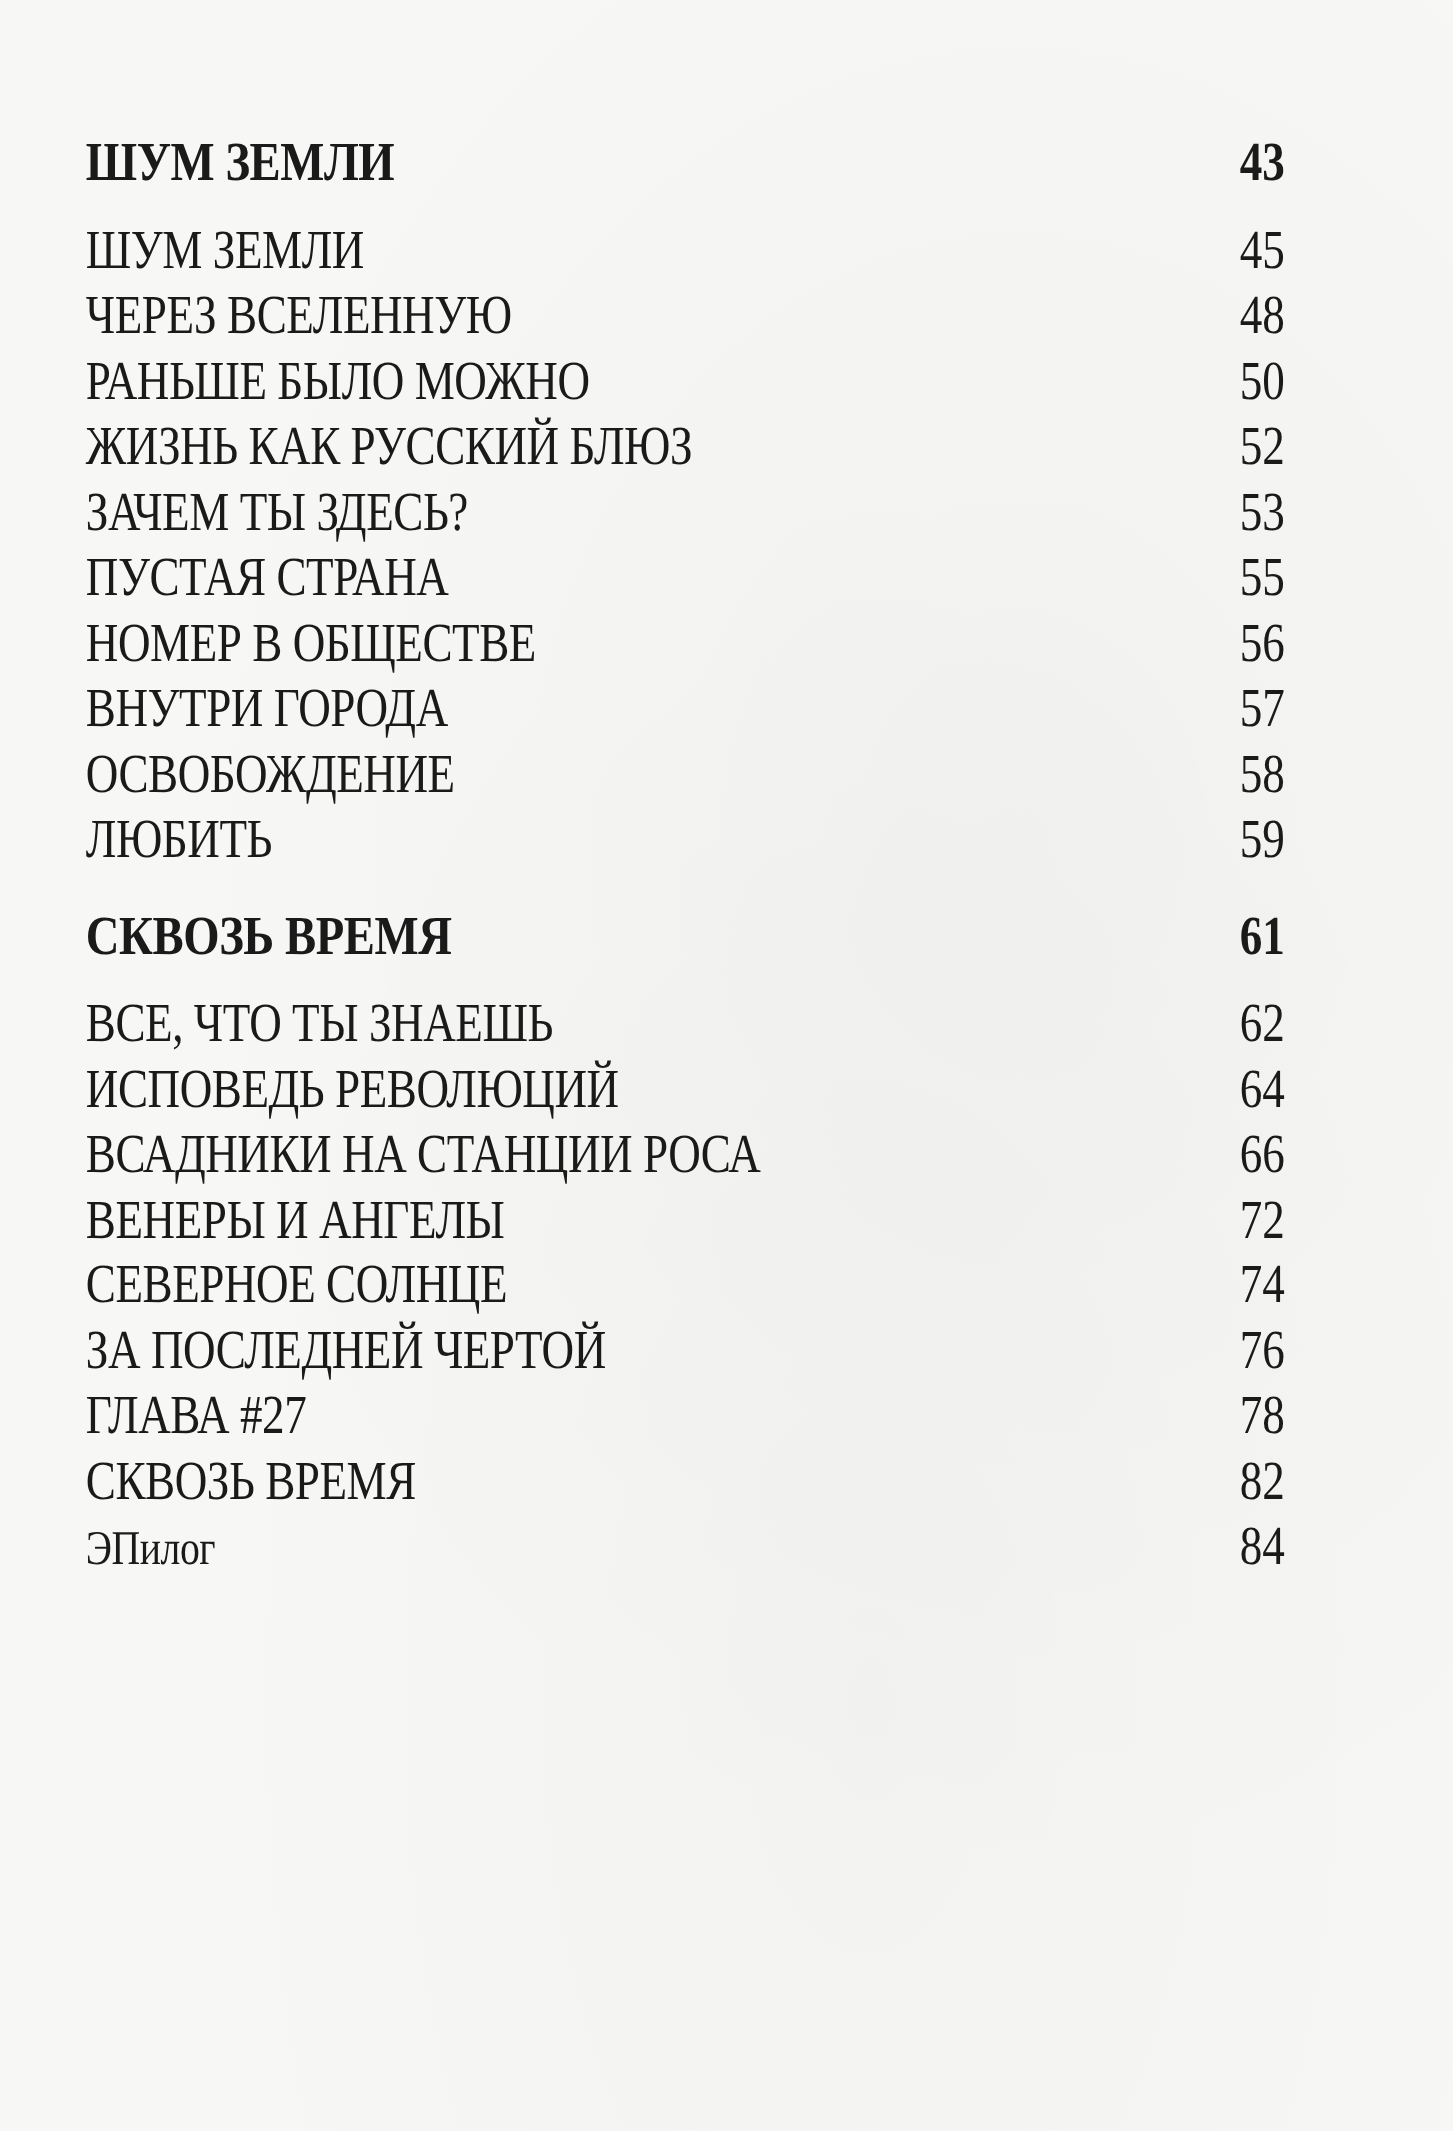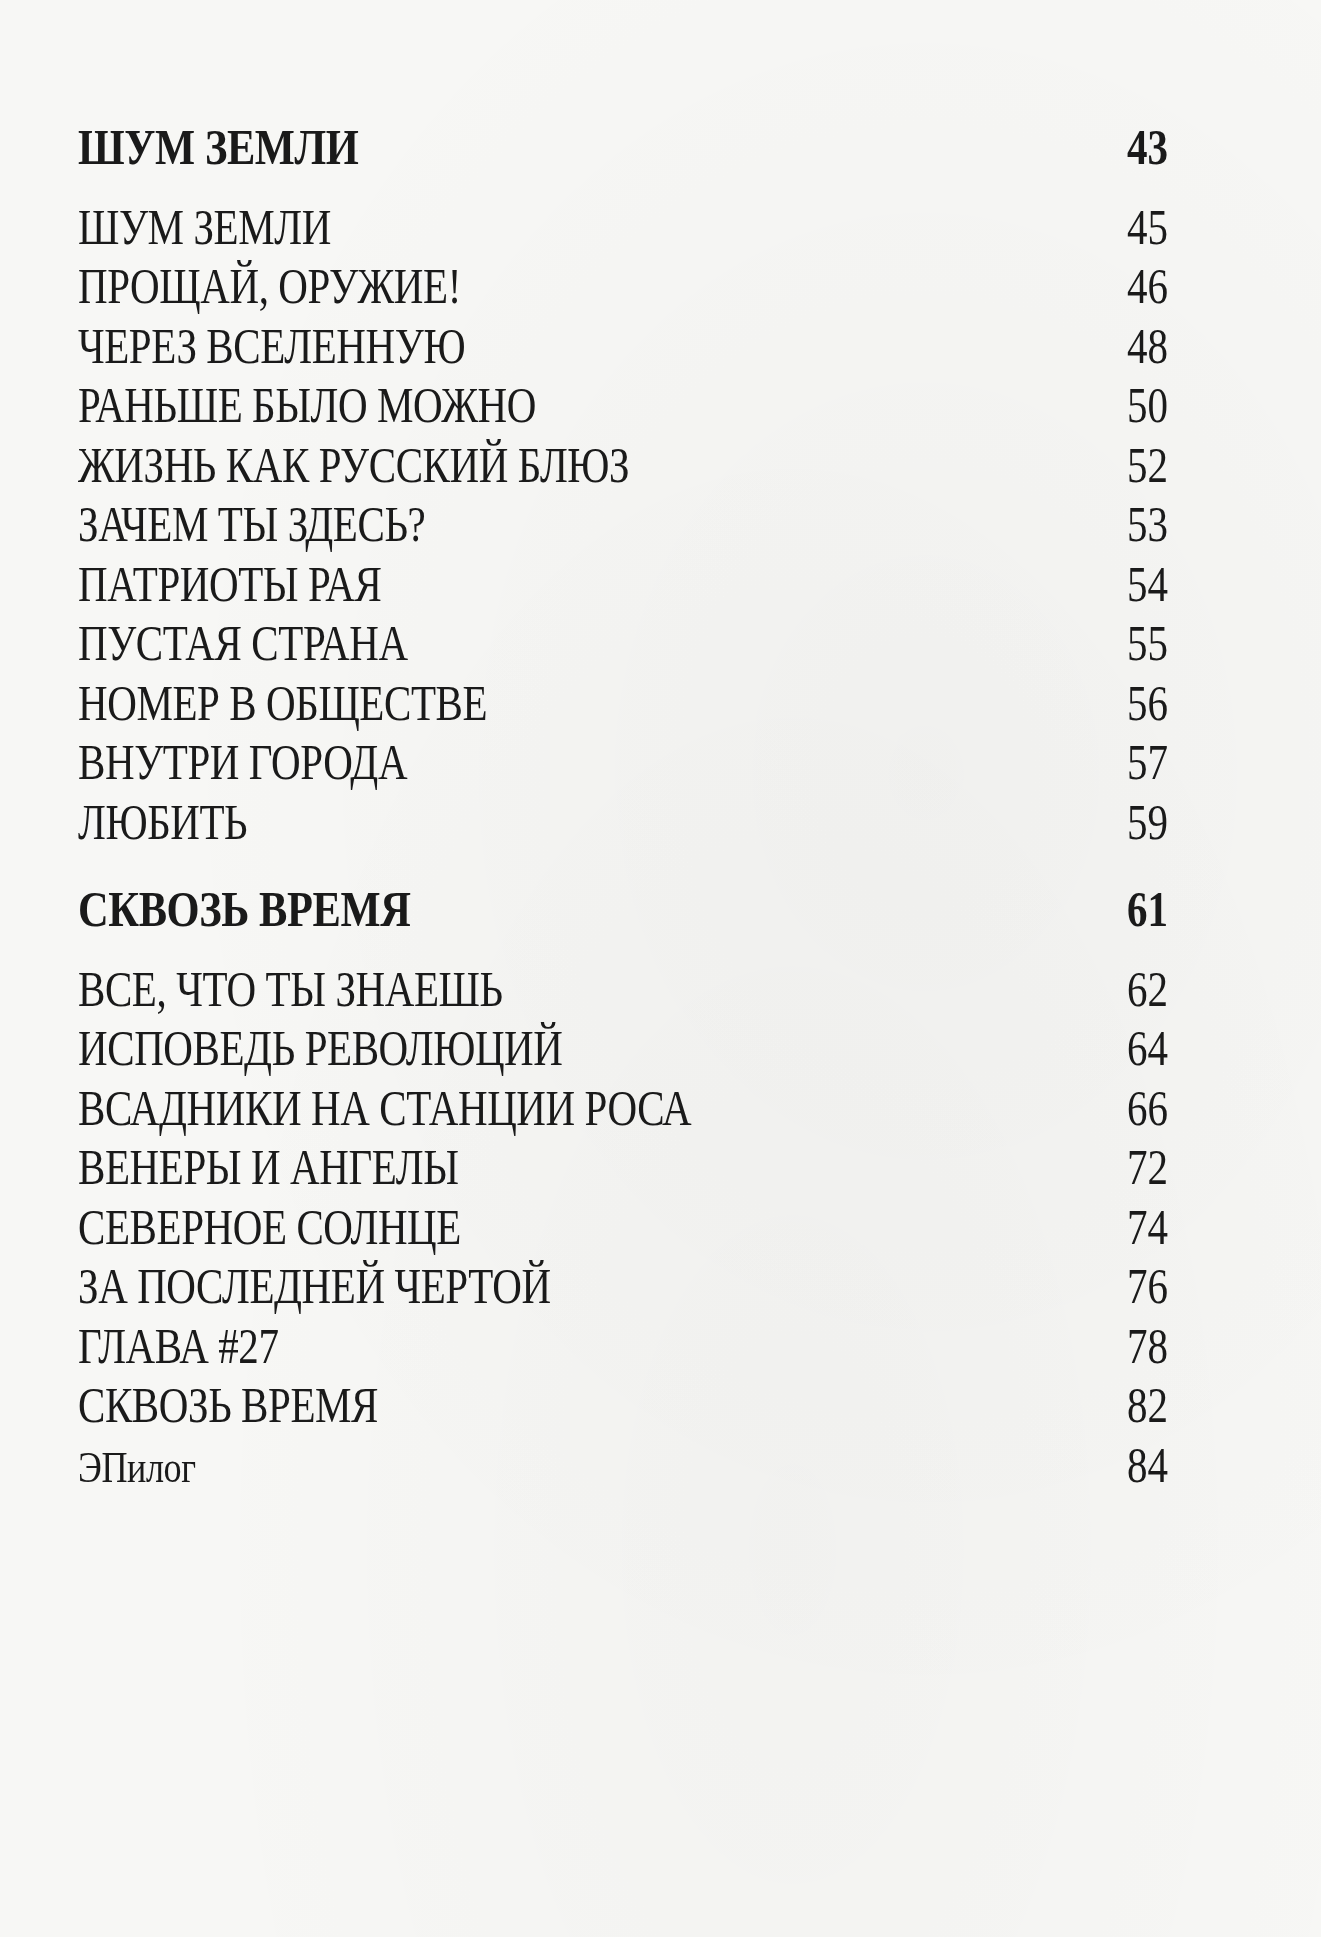--- a/index.html
+++ b/index.html
@@ -54,29 +54,28 @@
 
 <div class="toc">
 
   <div class="row heading">
     <span class="title">ШУМ ЗЕМЛИ</span>
     <span class="page">43</span>
   </div>
   <div class="gap-big"></div>
 
   <div class="row"><span class="title">ШУМ ЗЕМЛИ</span><span class="page">45</span></div>
-  <div class="row"><span class="title">ПРОЩАЙ, ОРУЖИЕ!</span><span class="page">46</span></div>
   <div class="row"><span class="title">ЧЕРЕЗ ВСЕЛЕННУЮ</span><span class="page">48</span></div>
   <div class="row"><span class="title">РАНЬШЕ БЫЛО МОЖНО</span><span class="page">50</span></div>
   <div class="row"><span class="title">ЖИЗНЬ КАК РУССКИЙ БЛЮЗ</span><span class="page">52</span></div>
   <div class="row"><span class="title">ЗАЧЕМ ТЫ ЗДЕСЬ?</span><span class="page">53</span></div>
-  <div class="row"><span class="title">ПАТРИОТЫ РАЯ</span><span class="page">54</span></div>
   <div class="row"><span class="title">ПУСТАЯ СТРАНА</span><span class="page">55</span></div>
   <div class="row"><span class="title">НОМЕР В ОБЩЕСТВЕ</span><span class="page">56</span></div>
   <div class="row"><span class="title">ВНУТРИ ГОРОДА</span><span class="page">57</span></div>
+  <div class="row"><span class="title">ОСВОБОЖДЕНИЕ</span><span class="page">58</span></div>
   <div class="row"><span class="title">ЛЮБИТЬ</span><span class="page">59</span></div>
 
   <div class="gap"></div>
 
   <div class="row heading">
     <span class="title">СКВОЗЬ ВРЕМЯ</span>
     <span class="page">61</span>
   </div>
   <div class="gap-big"></div>
 

